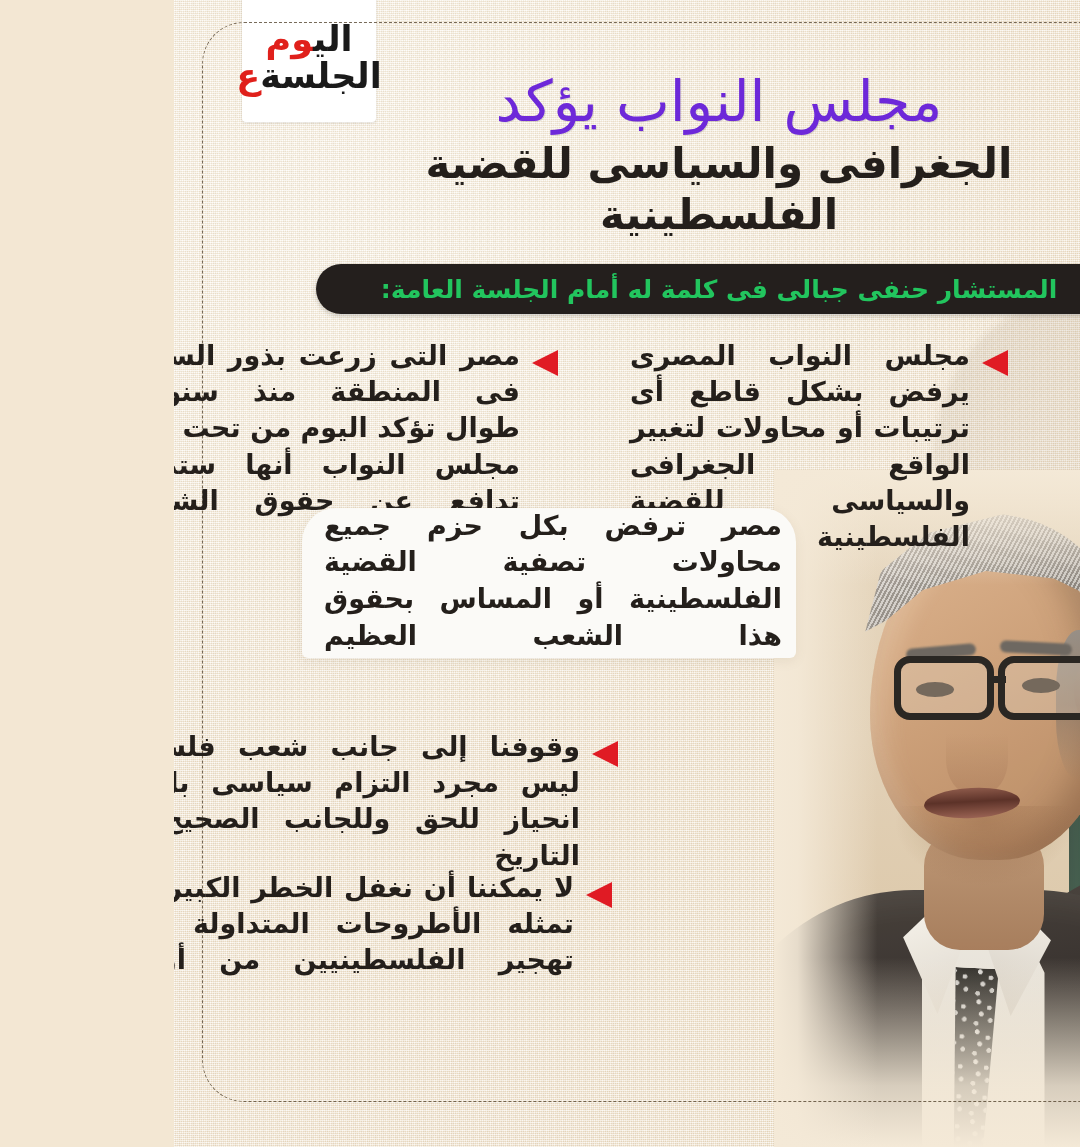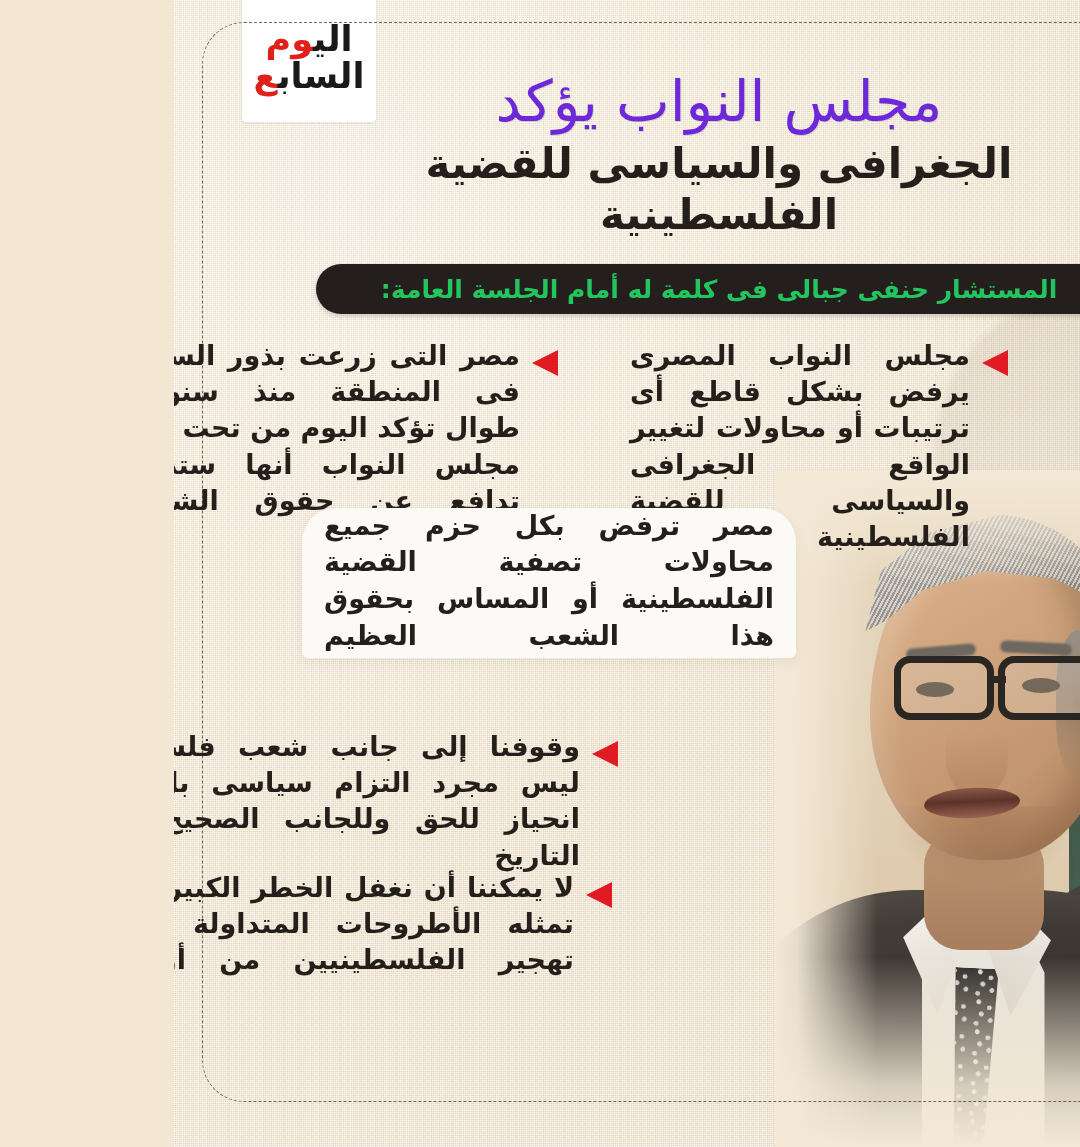--- a/index.html
+++ b/index.html
@@ -422,21 +422,21 @@
   .card {
     position: absolute;
     left: 128px; top: 508px;
     width: 494px; height: 150px;
     background: #fbfaf7;
     border-radius: 34px 34px 6px 6px;
     box-shadow: 0 3px 12px rgba(120,100,70,.10);
     display: flex;
     align-items: center;
     justify-content: center;
-    padding: 6px 22px 10px 22px;
+    padding: 6px 14px 10px 22px;
     box-sizing: border-box;
   }
   .card .ctext {
     color: #241f1b;
     font-size: 27px;
     font-weight: 900;
     line-height: 1.36;
     letter-spacing: -.4px;
     text-align: justify;
     text-align-last: justify;
@@ -484,21 +484,21 @@
         <div class="bridge"></div>
         <div class="temple"></div>
       </div>
       <div class="photo-tint"></div>
       <div class="photo-fade"></div>
     </div>
   </div>
 
   <div class="logo-box">
     <div class="logo-line1"><span>الي</span><span class="accent">وم</span></div>
-    <div class="logo-line2"><span>الساب</span><span class="accent">ع</span></div>
+    <div class="logo-line2"><span>الجلسة</span><span class="accent">ع</span></div>
   </div>
 
   <div class="frame"></div>
 
   <div class="headline">
     <div class="h-red">مجلس النواب يؤكد</div>
     <div class="h-dark">
       <span class="l">الجغرافى والسياسى للقضية الفلسطينية</span>
     </div>
   </div>

